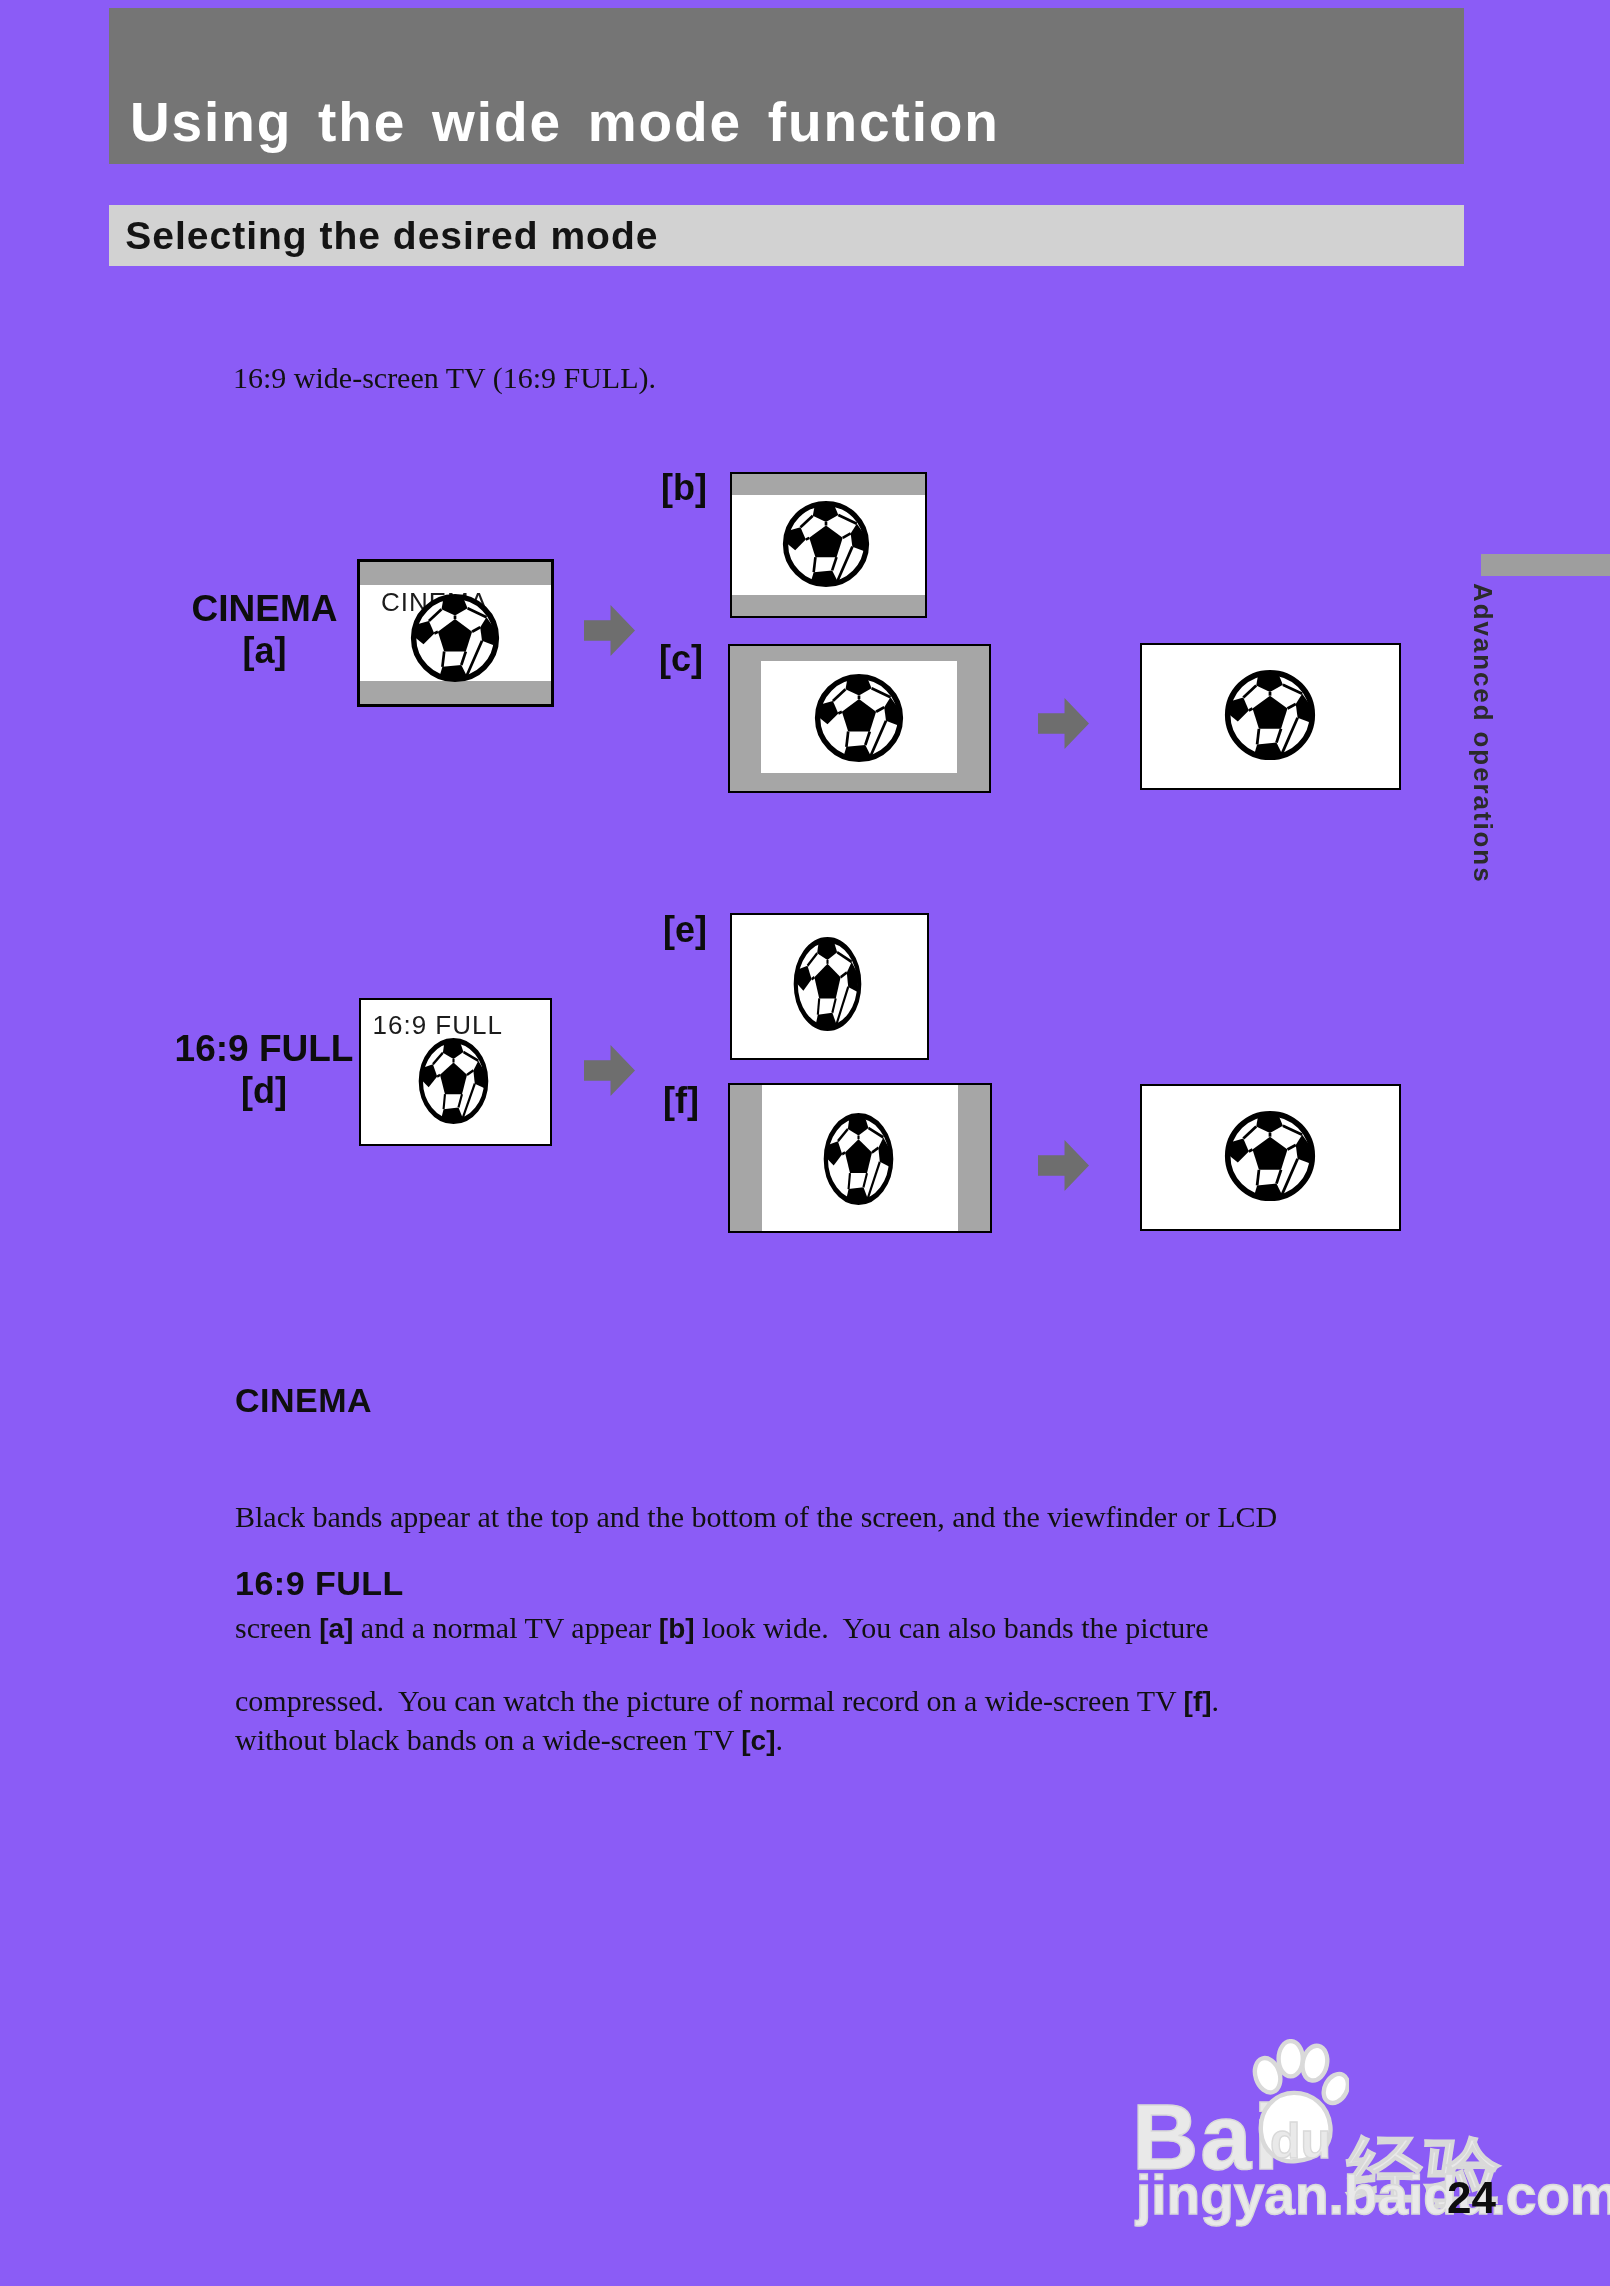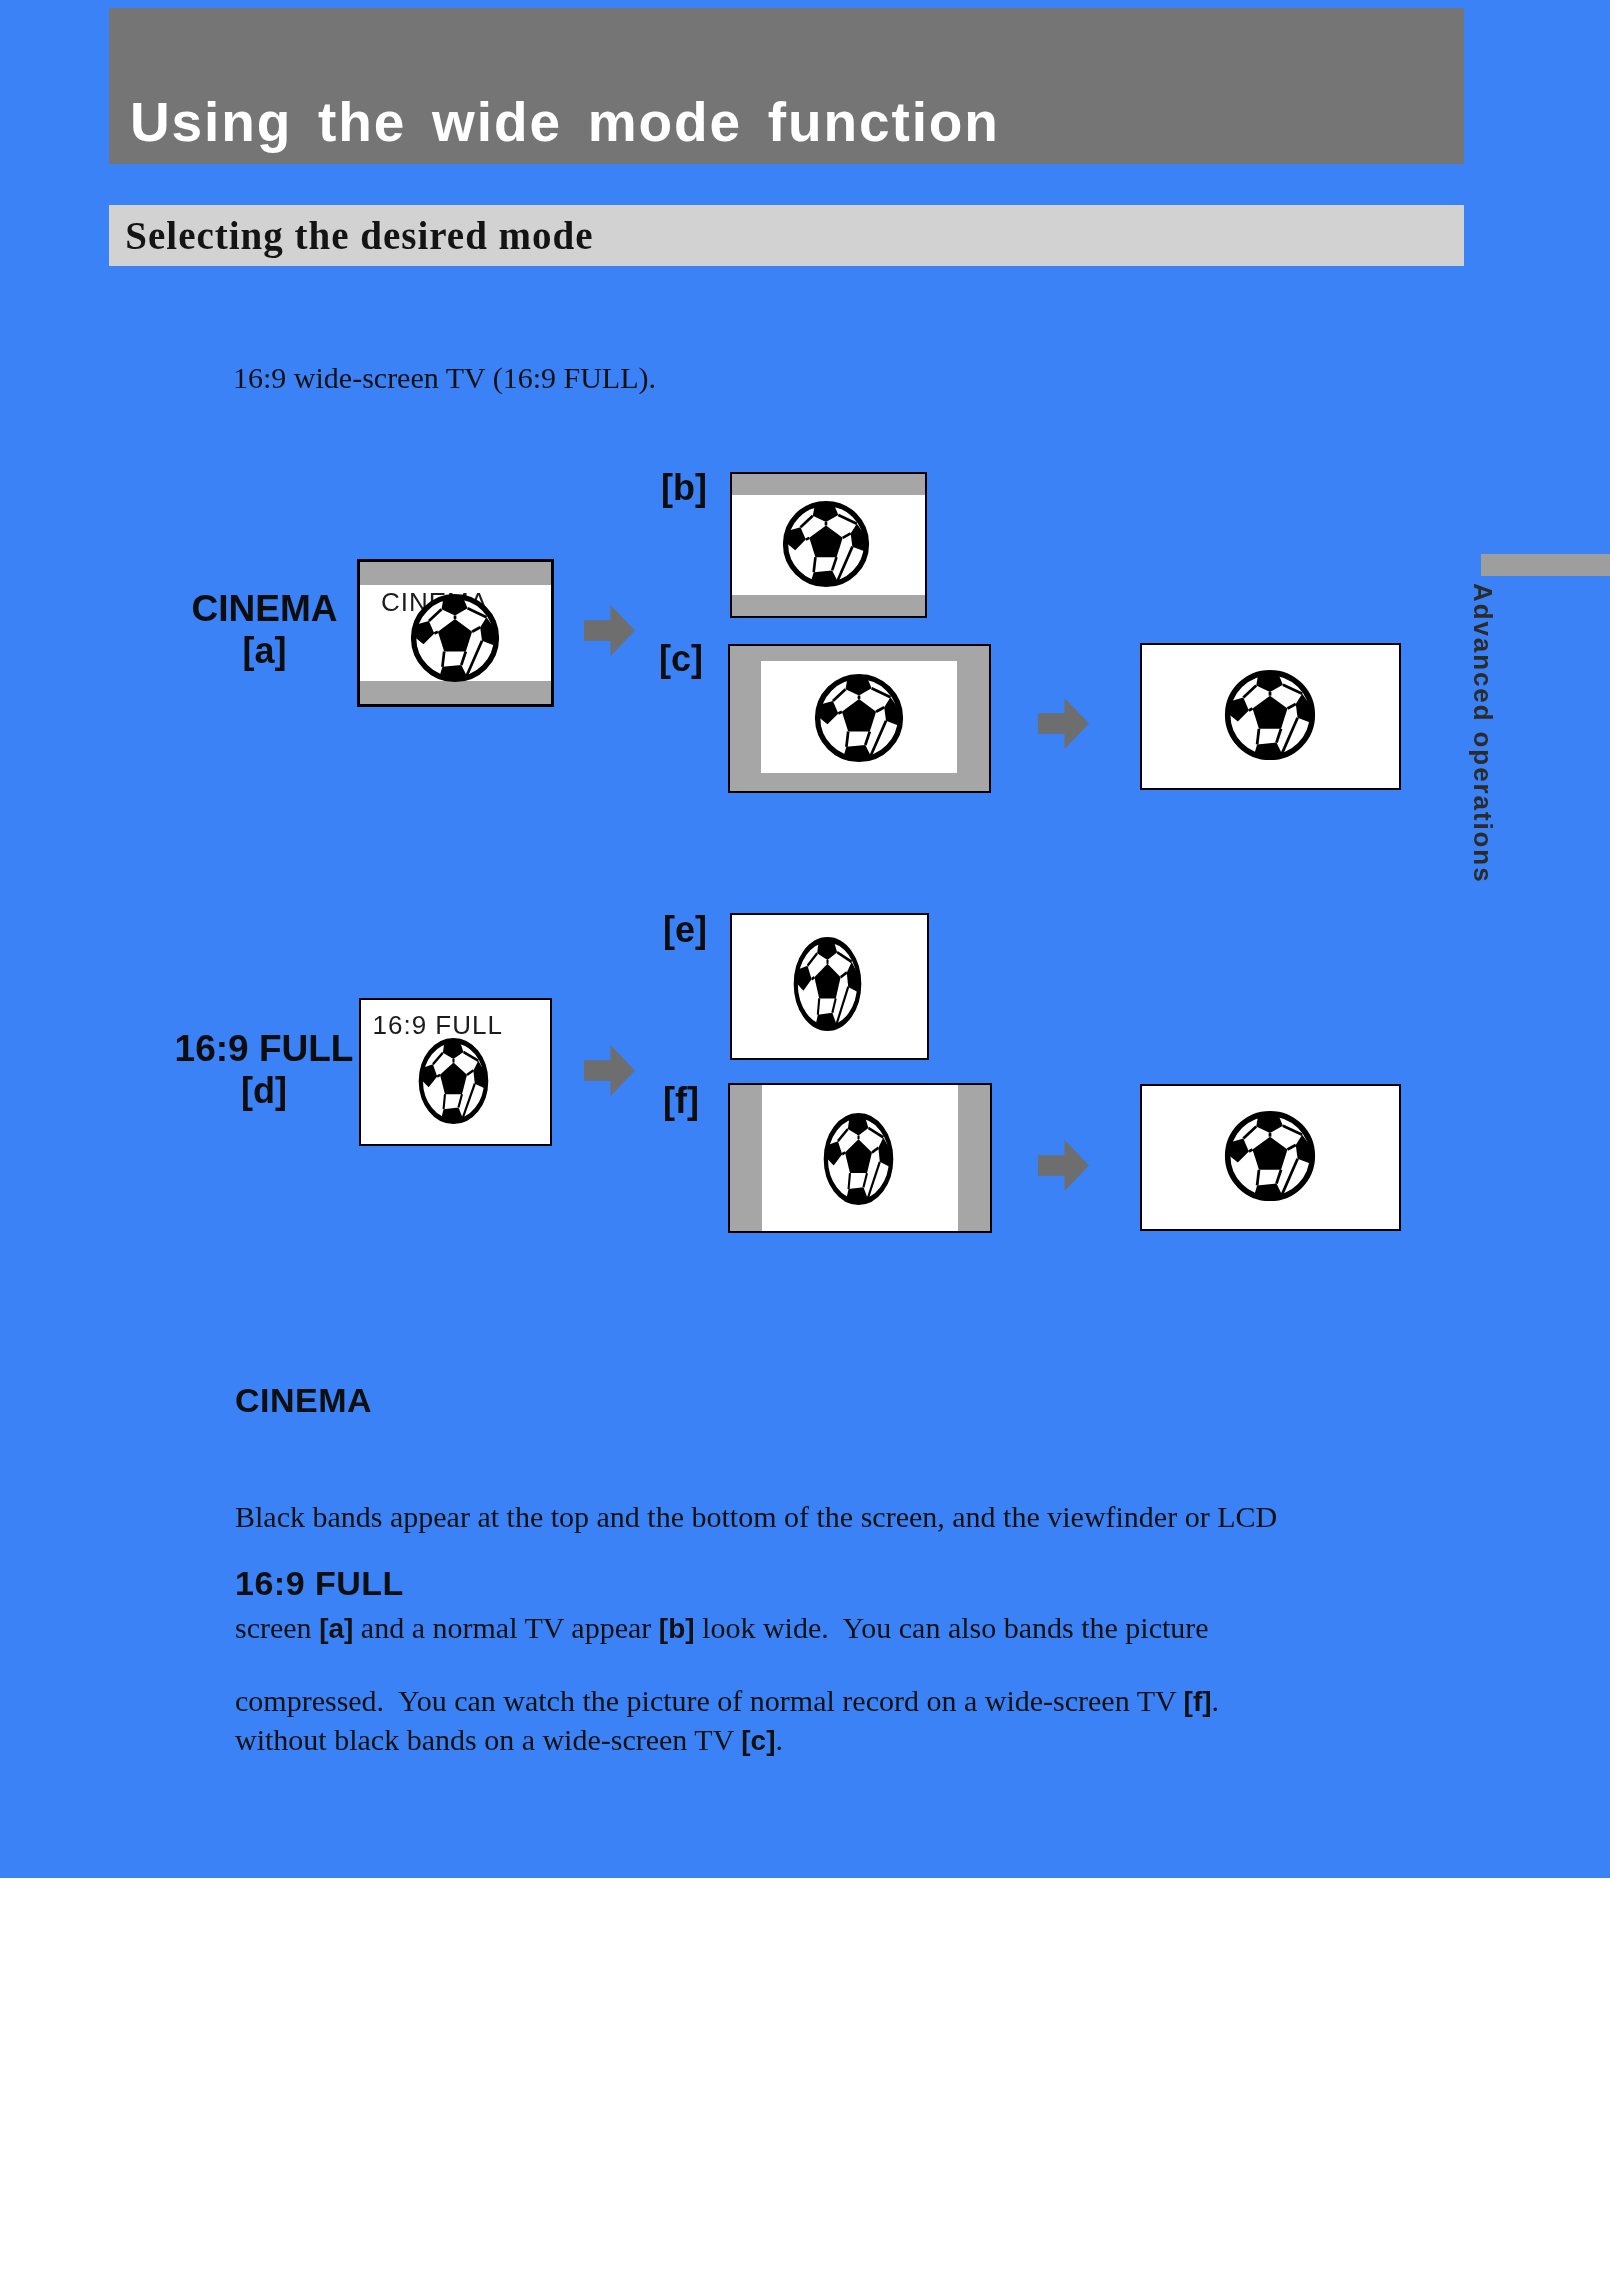--- a/index.html
+++ b/index.html
@@ -1,34 +1,34 @@
 <!DOCTYPE html>
 <html style="--title-bar: #757575; --section-bar: #d2d2d2; --band-gray: #a6a6a6; --arrow-gray: #6e6e6e; --tab-gray: #9e9e9e;"><head>
 <meta charset="utf-8">
 <style>
   html,body{margin:0;padding:0;background:#fff;}
   .page{
-    position:relative;width:1610px;height:1878px;background:#3b82f6;
+    position:relative;width:1610px;height:2286px;background:#8b5cf6;
     font-family:"Liberation Sans",sans-serif;overflow:hidden;
   }
   
   .title-bar{
     position:absolute;left:109px;top:7.7px;width:1355px;height:156px;
     background:var(--title-bar,#757575);
     display:flex;align-items:flex-end;box-sizing:border-box;
     padding:0 0 13.4px 21px;
   }
   .title-bar .t{
     color:#ffffff;font-weight:bold;font-size:55px;line-height:1;
     letter-spacing:1.9px;word-spacing:8.6px;white-space:pre;
   }
   .sub-bar{
     position:absolute;left:109px;top:205px;width:1355px;height:61px;
     background:var(--section-bar,#d2d2d2);
-    display:flex;align-items:center;box-sizing:border-box;padding-left:16.3px;font-family:Liberation Serif, serif;
+    display:flex;align-items:center;box-sizing:border-box;padding-left:16.3px;
   }
   .sub-bar .t{
     color:#141414;font-weight:bold;font-size:39px;line-height:1;letter-spacing:1px;white-space:pre;
   }
   
   .serif{font-family:"Liberation Serif",serif;color:#111;}
   .intro{position:absolute;left:233px;top:283px;font-size:30px;line-height:38px;white-space:pre;}
   .sec-head{position:absolute;font-weight:bold;font-size:34px;color:#0f0f0f;letter-spacing:0.5px;white-space:pre;}
   .para{position:absolute;font-size:30px;line-height:37px;white-space:pre;}
   .para .ref,.ref{font-family:"Liberation Sans",sans-serif;font-weight:bold;font-size:28px;}

